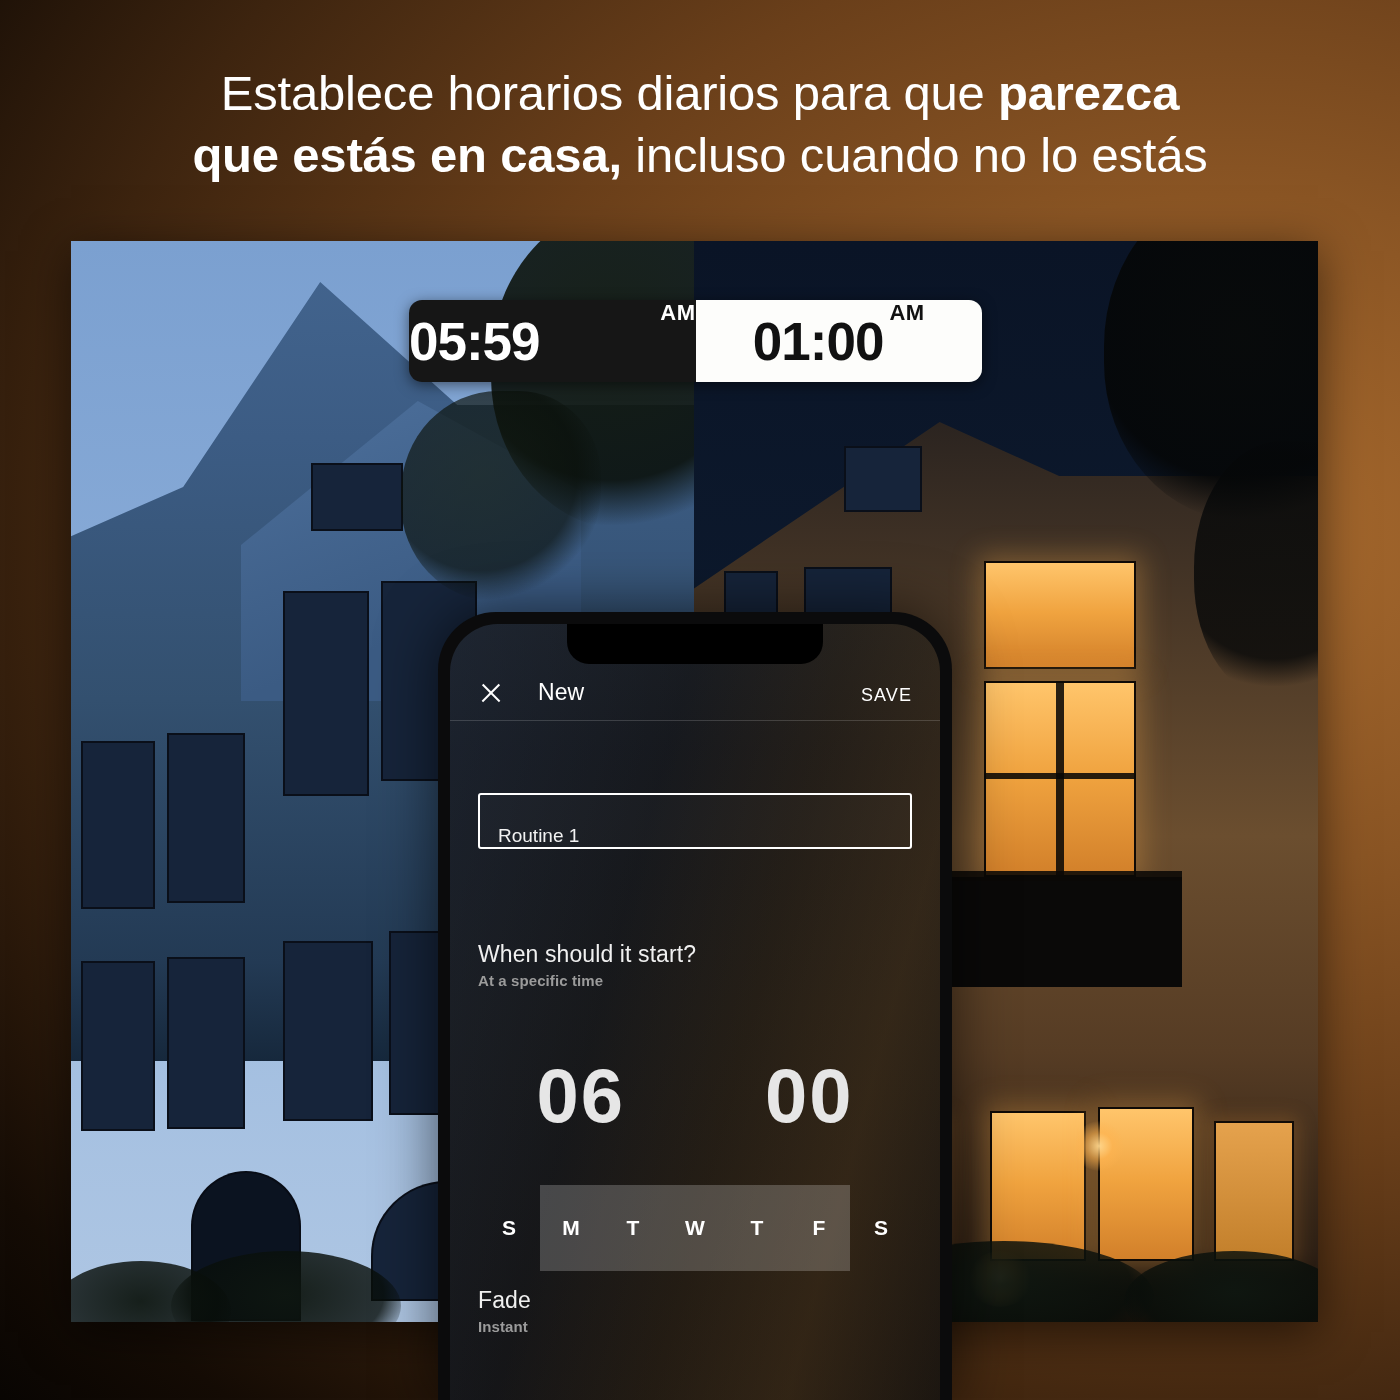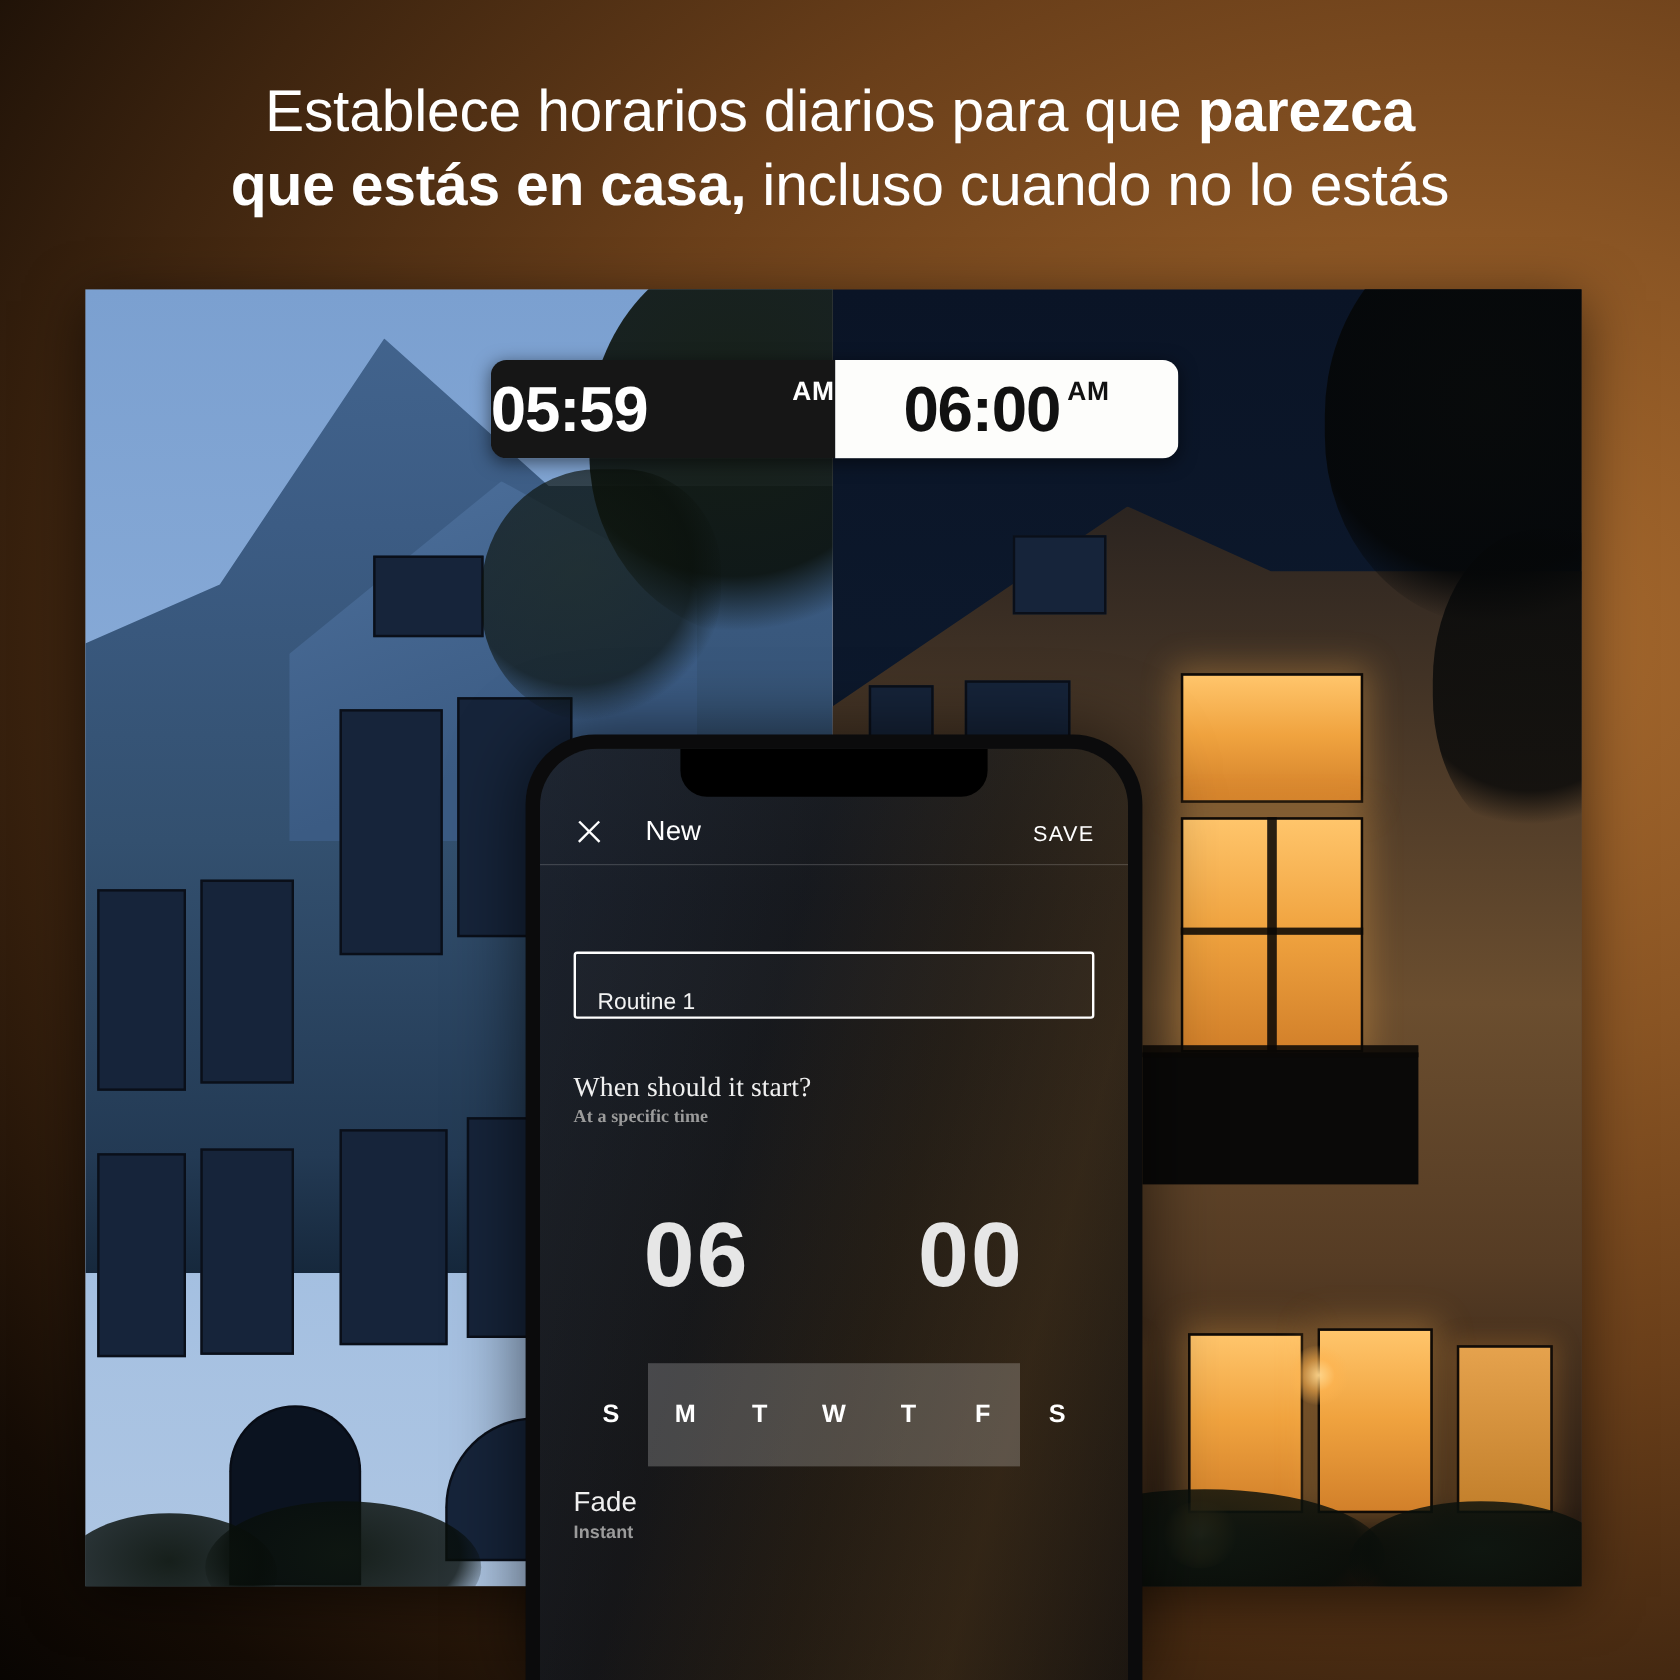--- a/index.html
+++ b/index.html
@@ -152,21 +152,21 @@
   .clock-time {
     font-size: 53px;
     font-weight: 700;
     letter-spacing: -1px;
     line-height: 1;
   }
   .clock-mer {
     font-size: 22px;
     font-weight: 700;
     align-self: flex-start;
-    margin-top: 13px;
+    margin-top: 0;
     letter-spacing: .5px;
   }
 
   
   .phone {
     position: absolute;
     left: 438px;
     top: 612px;
     width: 514px;
     height: 790px;
@@ -267,22 +267,21 @@
     display: flex;
     align-items: flex-end;
     padding: 0 18px;
     color: #f2f2f2;
     font-size: 19px;
     background: rgba(255,255,255,.02);
     box-sizing: border-box;
   }
 
   .section {
-    margin-top: 44px;
-    font-family: Liberation Serif, serif;
+    margin-top: 92px;
   }
   .section-title {
     font-size: 23px;
     color: #f0f0f0;
     font-weight: 400;
     letter-spacing: .1px;
   }
   .section-sub {
     margin-top: 4px;
     font-size: 15px;
@@ -409,21 +408,21 @@
       <div class="shrub" style="left:430px; top:1010px; width:220px; height:100px;"></div>
     </div>
   </div>
 
   <div class="clockbar">
     <div class="clock-cell clock-dark">
       <span class="clock-time">05:59</span>
       <span class="clock-mer">AM</span>
     </div>
     <div class="clock-cell clock-light">
-      <span class="clock-time">06:00</span>
+      <span class="clock-time">01:00</span>
       <span class="clock-mer">AM</span>
     </div>
   </div>
 
   <div class="phone">
     <div class="screen">
       <div class="screen-bleed"></div>
       <div class="notch"></div>
 
       <div class="app">

